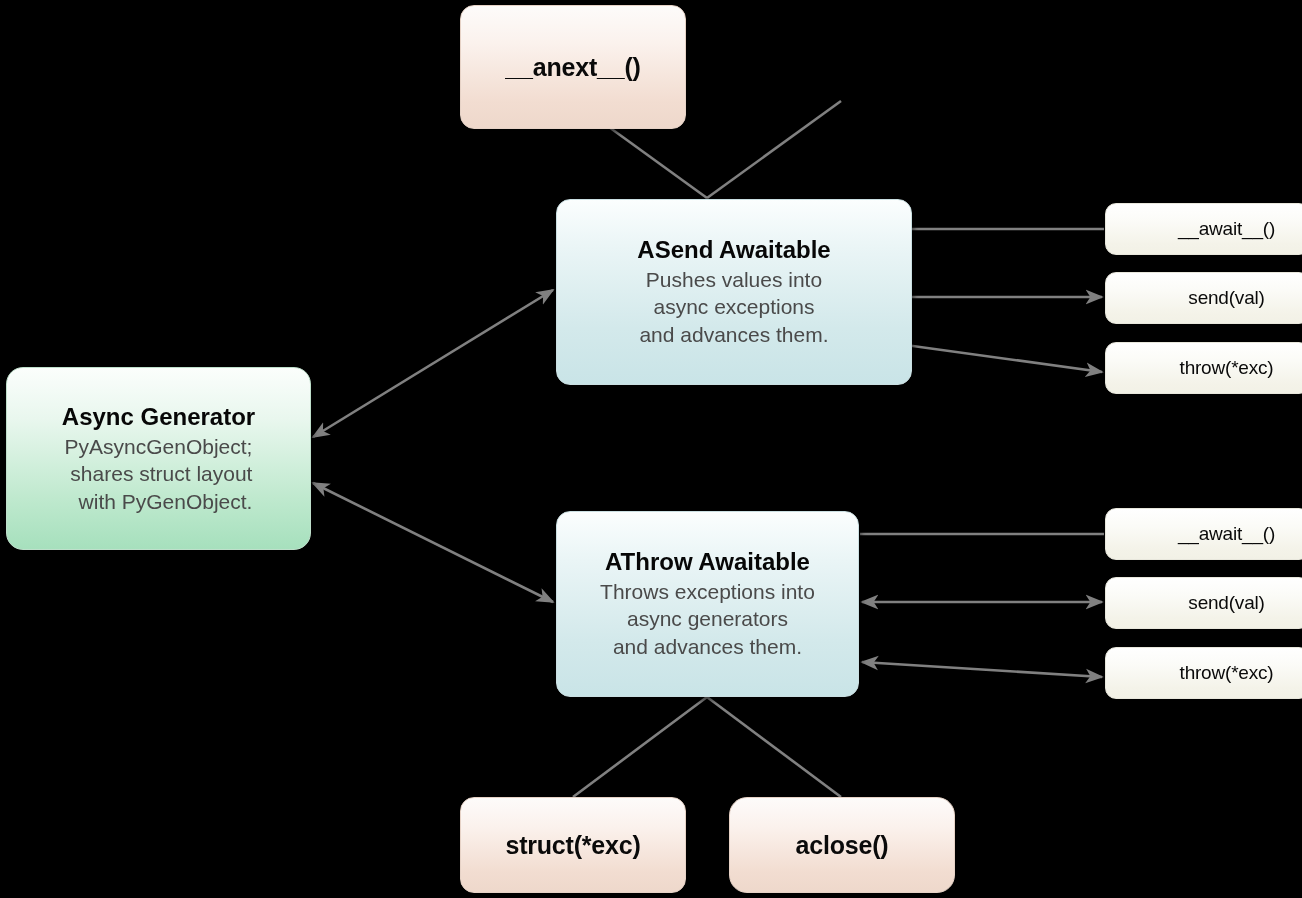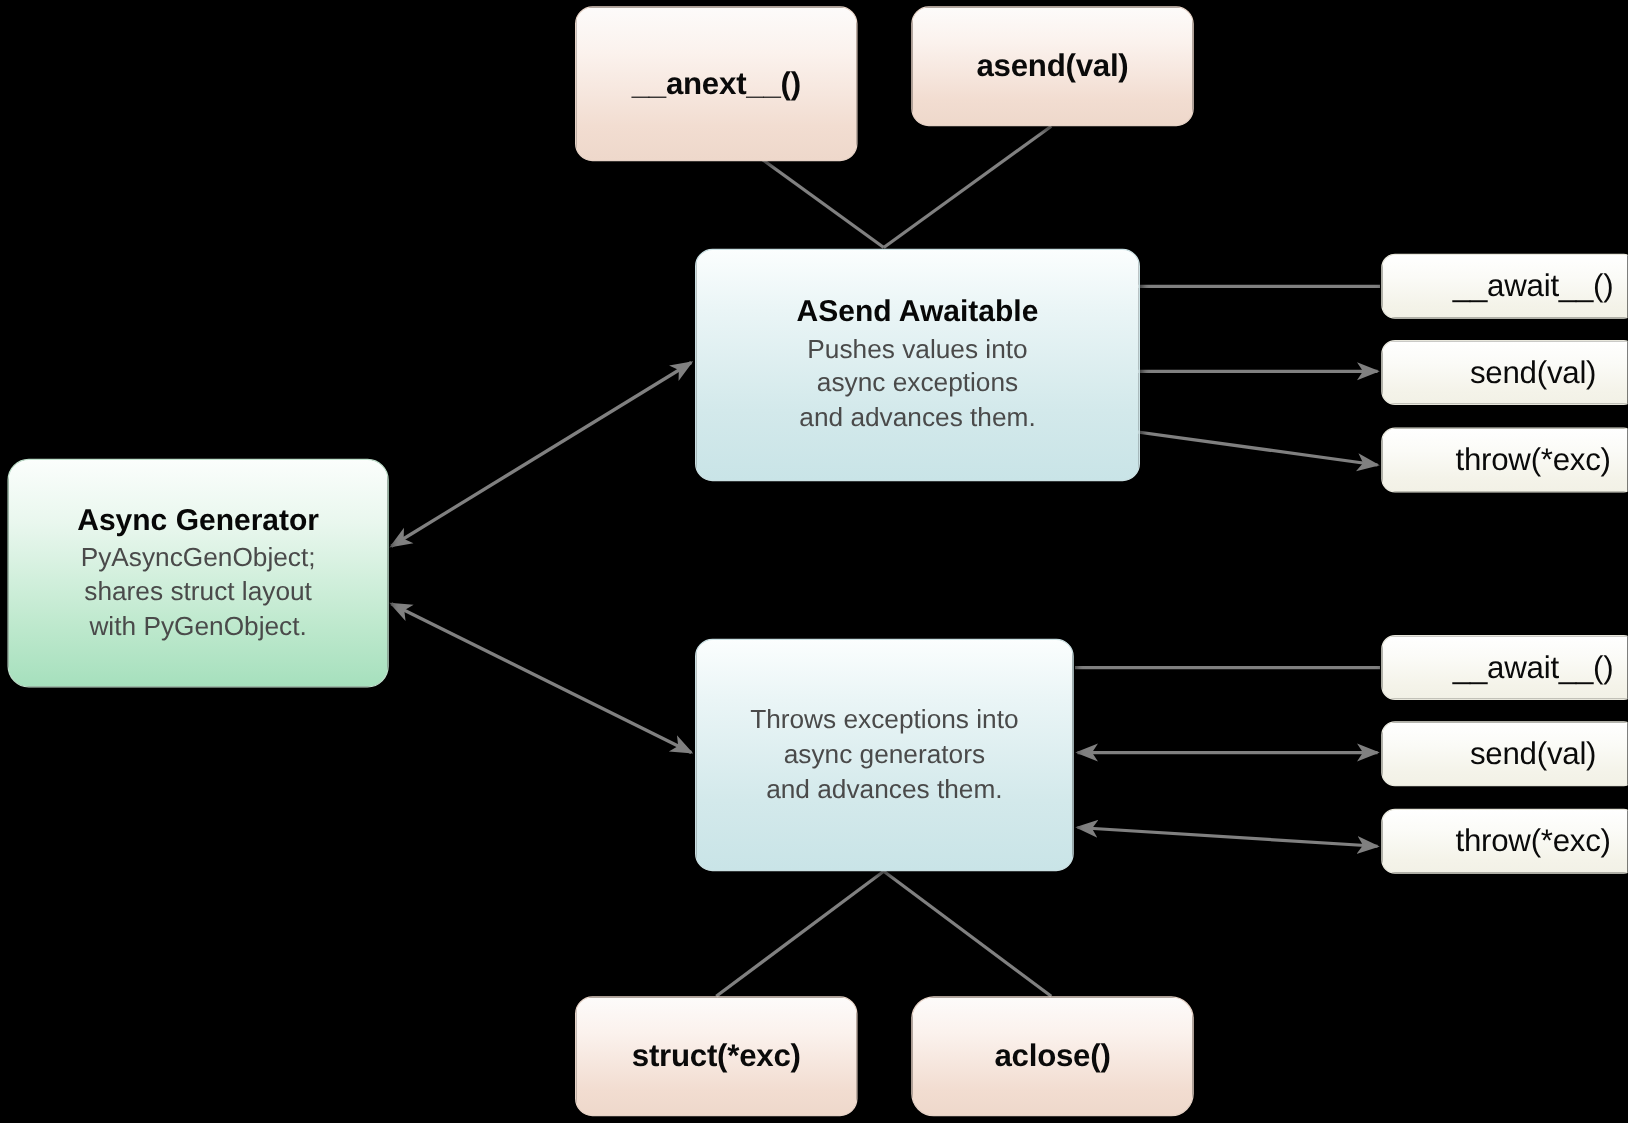--- a/index.html
+++ b/index.html
@@ -81,21 +81,21 @@
     color: #4a4a4a;
     line-height: 1.32;
   }
   
   .node.cream {
     background: linear-gradient(to bottom, #ffffff 0%, #fbfbf7 35%, #f4f3e9 80%, #f2f1e6 100%);
     border: 1px solid #e8e7dc;
     border-radius: 11px;
   }
   .node.cream .title {
-    font-size: 25px;
+    font-size: 19px;
     font-weight: normal;
     color: #0a0a0a;
     letter-spacing: -0.2px;
     margin-left: 38px;
   }
 </style>
 </head>
 <body>
 
 <div id="canvas">
@@ -129,39 +129,37 @@
       <line x1="860" y1="534" x2="1104" y2="534"></line>
       <line x1="862" y1="602" x2="1102" y2="602" marker-start="url(#arrowStart)" marker-end="url(#arrowEnd)"></line>
       <line x1="862" y1="662" x2="1102" y2="677" marker-start="url(#arrowStart)" marker-end="url(#arrowEnd)"></line>
     </g>
   </svg>
 
   <div class="node peach" style="left:460px; top:5px; width:226px; height:124px;">
     <span class="title">__anext__()</span>
   </div>
 
-  <div class="node peach" style="left:729px; top:5px; width:226px; height:96px;">
-    <span class="title">asend(val)</span>
-  </div>
 
   <div class="node green" style="left:6px; top:367px; width:305px; height:183px;border-radius:17px;">
     <span class="title">Async Generator</span>
-    <span class="desc" style="white-space: pre-line;">PyAsyncGenObject;
+    <span class="desc" style="white-space: pre-line; text-align: right;">PyAsyncGenObject;
 shares struct layout
 with PyGenObject.</span>
   </div>
 
   <div class="node blue" style="left:556px; top:199px; width:356px; height:186px;">
     <span class="title">ASend Awaitable</span>
     <span class="desc" style="white-space: pre-line;">Pushes values into
 async exceptions
 and advances them.</span>
   </div>
 
   <div class="node blue" style="left:556px; top:511px; width:303px; height:186px;">
+    <span class="title">AThrow Awaitable</span>
     <span class="desc" style="white-space: pre-line;">Throws exceptions into
 async generators
 and advances them.</span>
   </div>
 
   <div class="node cream" style="left:1105px; top:203px; width:205px; height:52px;">
     <span class="title">__await__()</span>
   </div>
 
   <div class="node cream" style="left:1105px; top:272px; width:205px; height:52px;">

